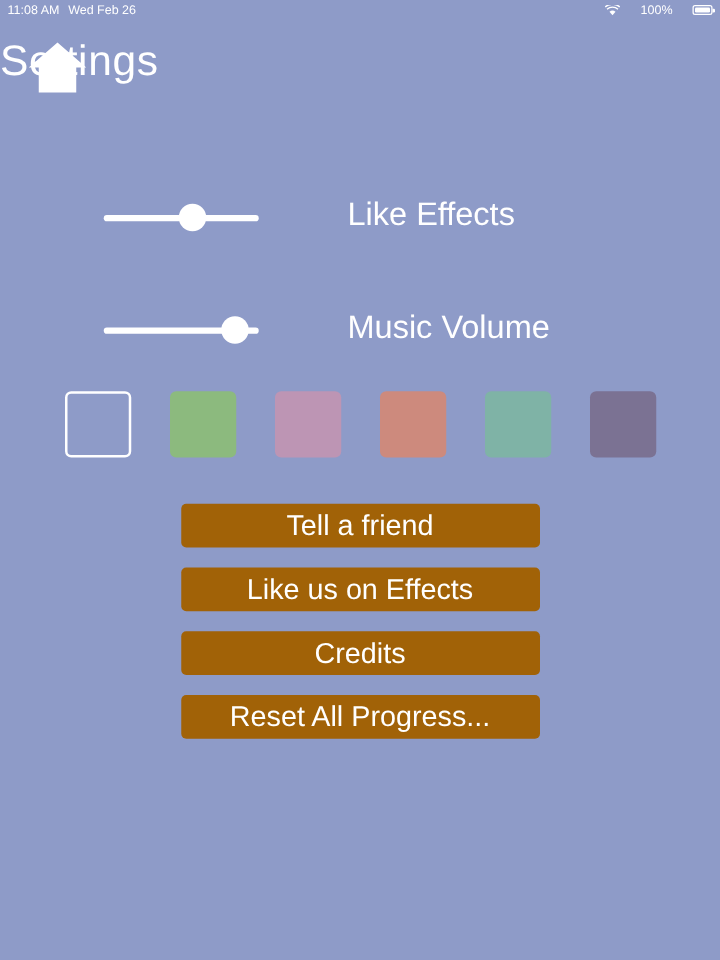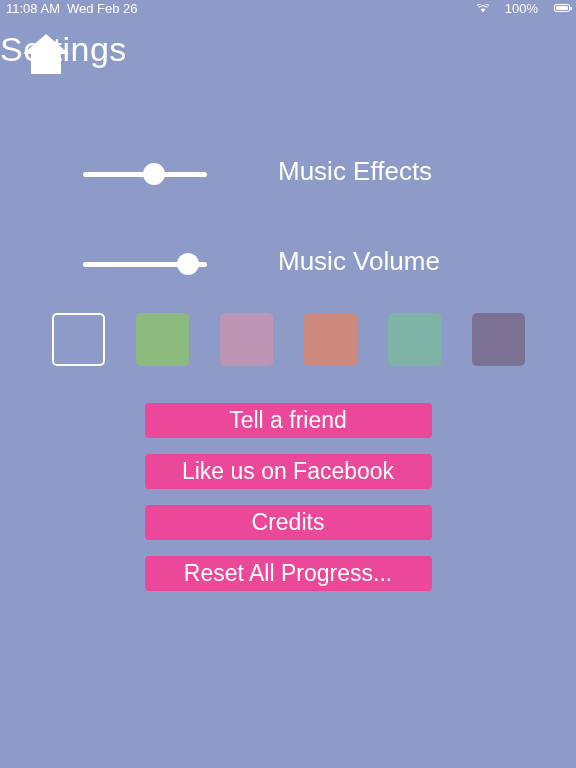--- a/index.html
+++ b/index.html
@@ -16,21 +16,21 @@
   }
   
   .statusbar {
     height: 16px;
     width: 100%;
     display: flex;
     align-items: center;
     justify-content: space-between;
     padding: 0 6px;
     box-sizing: border-box;
-    font-size: 13px;
+    font-size: 10px;
     color: #ffffff;
     font-family: "Liberation Sans", sans-serif;
   }
   .status-left {
     display: flex;
     align-items: center;
     gap: 7px;
     white-space: nowrap;
   }
   .status-right {
@@ -148,21 +148,21 @@
     left: 0;
     right: 0;
     display: flex;
     flex-direction: column;
     align-items: center;
     gap: 16px;
   }
   .menu-button {
     width: 287px;
     height: 35px;
-    background: #ec4899;
+    background: #a16207;
     border-radius: 4px;
     color: #ffffff;
     font-size: 23px;
     display: flex;
     align-items: center;
     justify-content: center;
     border: none;
     font-family: "Liberation Sans", sans-serif;
     cursor: pointer;
     padding: 0;
@@ -196,36 +196,36 @@
     <svg width="48" height="44" viewBox="0 0 48 44">
       <path d="M24 2 L47 22 L39 22 L39 42 L9 42 L9 22 L1 22 Z" fill="#ffffff"></path>
     </svg>
   </div>
   <div class="page-title">Settings</div>
 </div>
 
 <div class="slider-row" style="height:90px;">
   <div class="slider-track" style="top:78px;"></div>
   <div class="slider-knob" style="left:143px; top:69px;"></div>
-  <div class="slider-label" style="left:278px; top:62px;">Music Effects</div>
+  <div class="slider-label" style="left:278px; top:62px;">Like Effects</div>
 </div>
 
 <div class="slider-row" style="height:90px;">
   <div class="slider-track" style="top:78px;"></div>
   <div class="slider-knob" style="left:177px; top:69px;"></div>
   <div class="slider-label" style="left:278px; top:62px;">Music Volume</div>
 </div>
 
 <div class="swatch-row">
   <div class="swatch empty"></div>
   <div class="swatch" style="background:#8cba7e;"></div>
   <div class="swatch" style="background:#bd95b4;"></div>
   <div class="swatch" style="background:#cd8a7d;"></div>
   <div class="swatch" style="background:#7fb3a6;"></div>
   <div class="swatch" style="background:#7b7293;"></div>
 </div>
 
 <div class="button-list">
   <button class="menu-button">Tell a friend</button>
-  <button class="menu-button">Like us on Facebook</button>
+  <button class="menu-button">Like us on Effects</button>
   <button class="menu-button">Credits</button>
   <button class="menu-button">Reset All Progress...</button>
 </div>
 
 </body></html>

